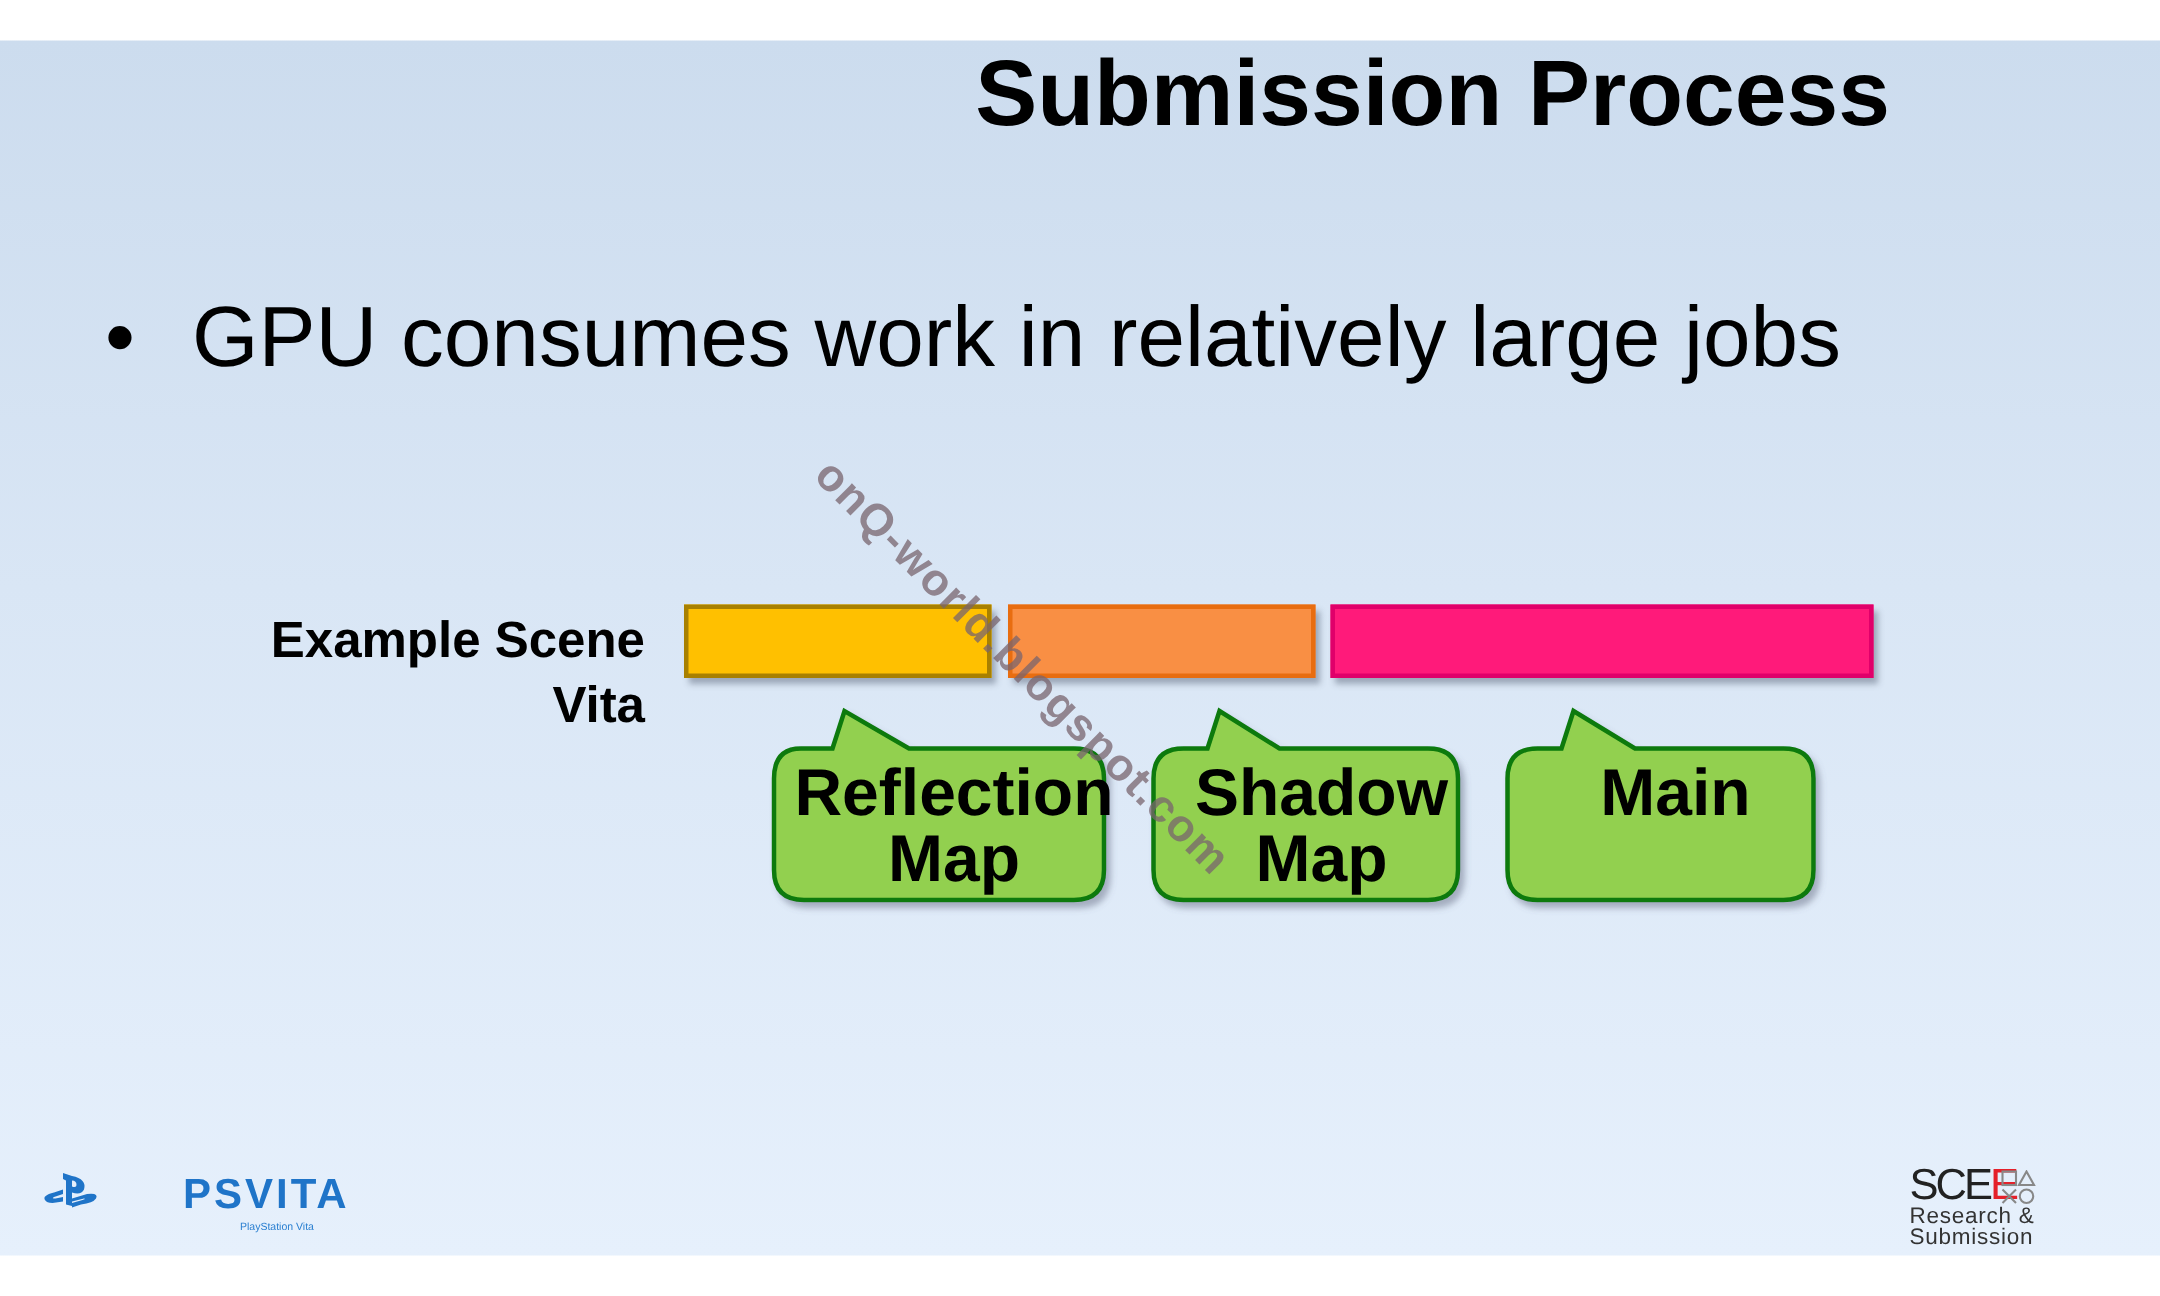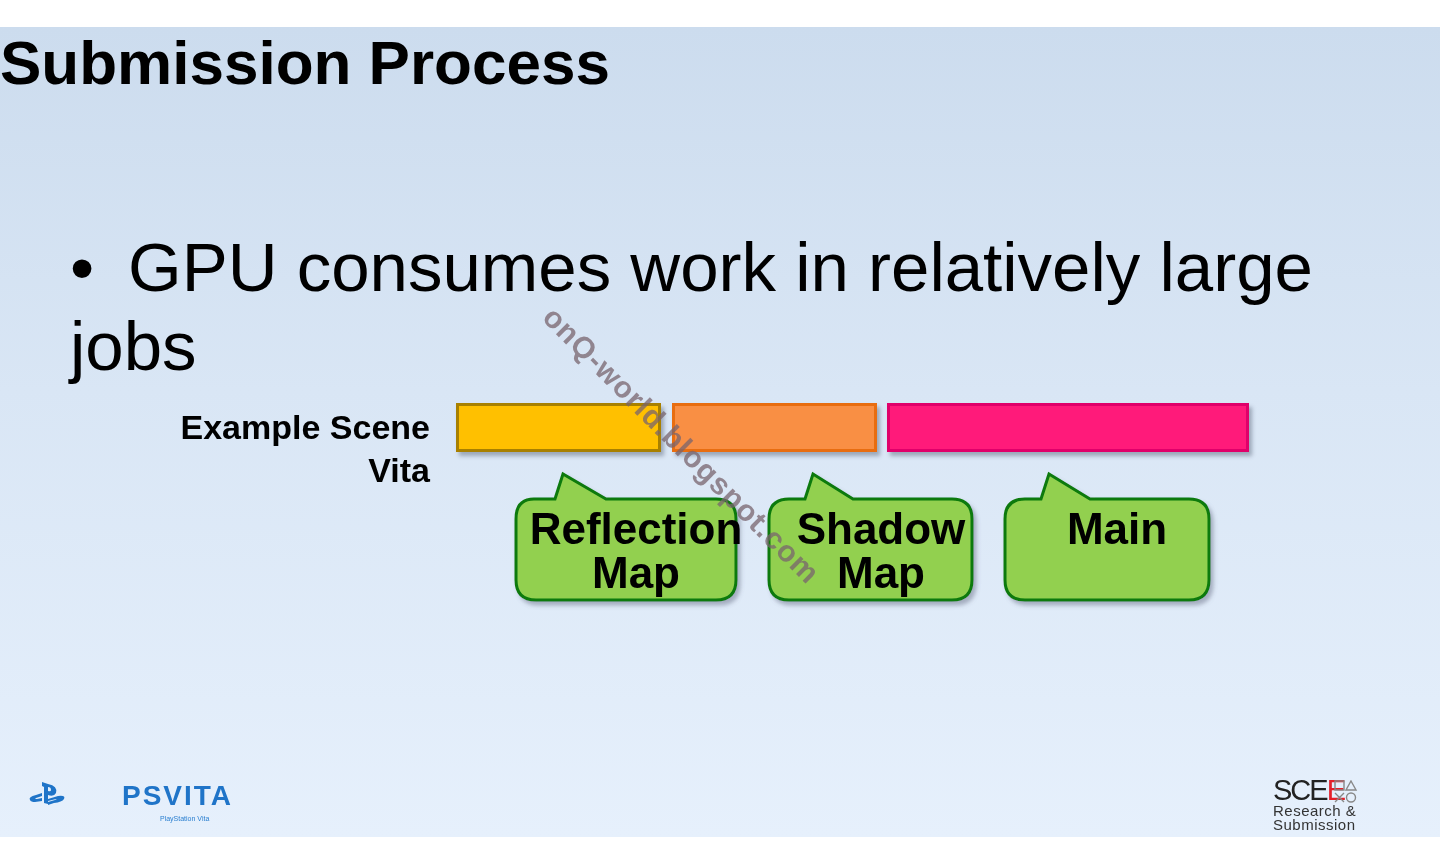--- a/index.html
+++ b/index.html
@@ -1,21 +1,21 @@
 <!DOCTYPE html>
 <html><head>
 <meta charset="utf-8">
 <style>
   html, body { margin:0; padding:0; background:#ffffff; }
   body { width:1440px; height:864px; position:relative; overflow:hidden; font-family:"Liberation Sans", sans-serif; }
   .slide { position:absolute; left:0; top:27px; width:1440px; height:810px;
     background:linear-gradient(to bottom, #ccdcee 0%, #d9e6f5 45%, #e6f0fc 100%); }
-  .title { position:absolute; left:0; width:1260px; top:27px; text-align:left;
+  .title { position:absolute; left:0; width:1260px; top:27px; text-align:right;
     font-weight:bold; font-size:62px; color:#000; }
-  .bullet { position:absolute; left:70px; top:192px; font-size:69px; color:#000;margin-top:36px; }
+  .bullet { position:absolute; left:70px; top:192px; font-size:57px; color:#000; }
   .bullet .dot { display:inline-block; width:58px; }
   .queue-label { position:absolute; right:1010px; top:406px; text-align:right;
     font-weight:bold; font-size:34px; line-height:43px; color:#000;margin-left:38px; }
   .bar { position:absolute; top:403px; height:49px; box-sizing:border-box; border:3px solid;
     box-shadow:3px 4px 4px rgba(80,90,110,0.45); }
   .bar-reflection { left:456px; width:205px; background:#ffc000; border-color:#a88000; }
   .bar-shadow { left:672px; width:205px; background:#f98f44; border-color:#e86d10; }
   .bar-main { left:887px; width:362px; background:#ff1a7a; border-color:#e0006a; }
   .callouts { position:absolute; left:0; top:0; width:1440px; height:864px; pointer-events:none; }
   .callout-text { position:absolute; text-align:center; font-weight:bold; font-size:44px;

